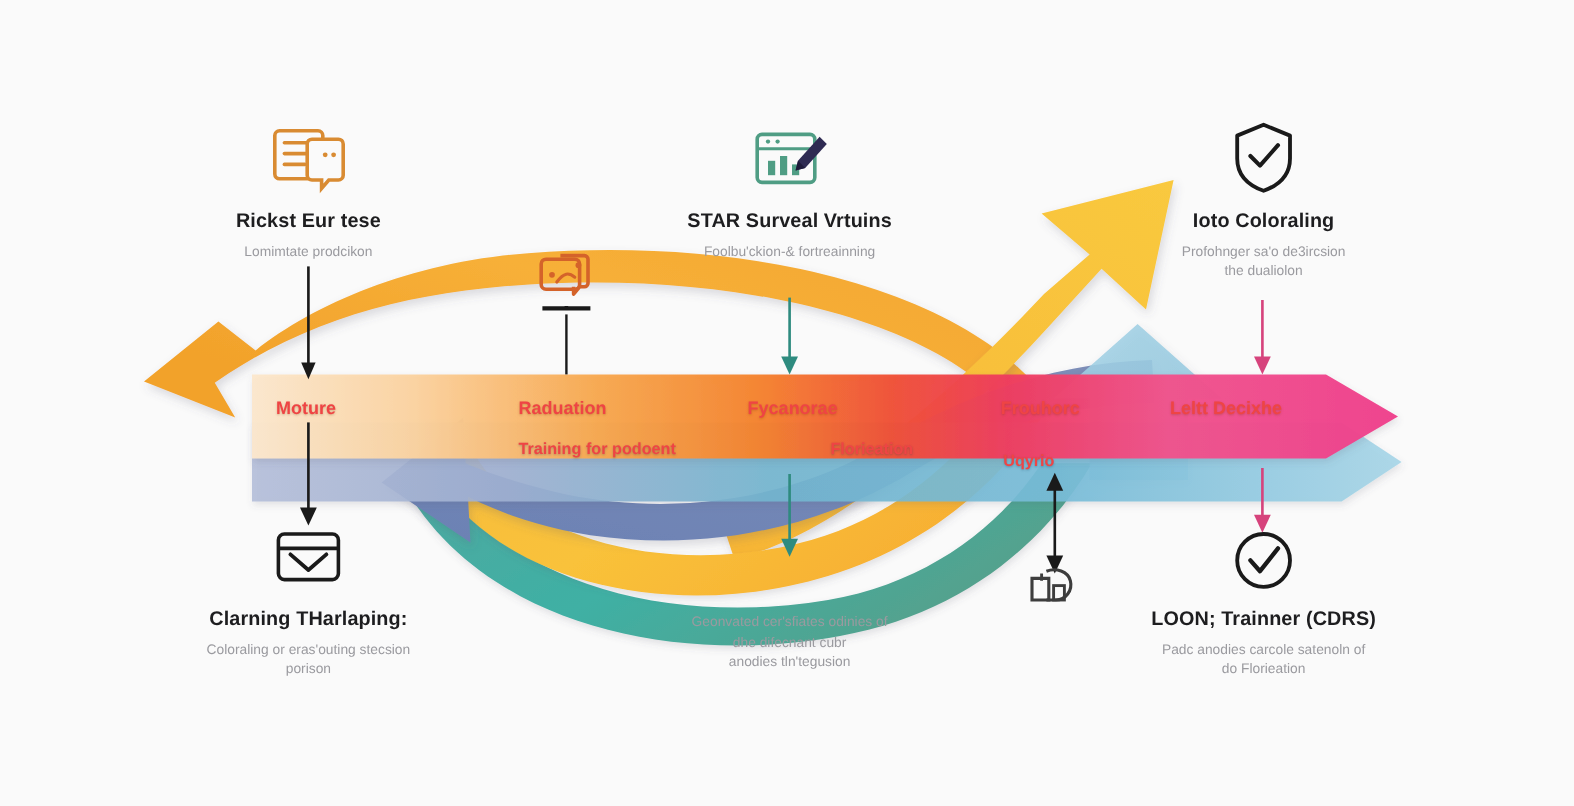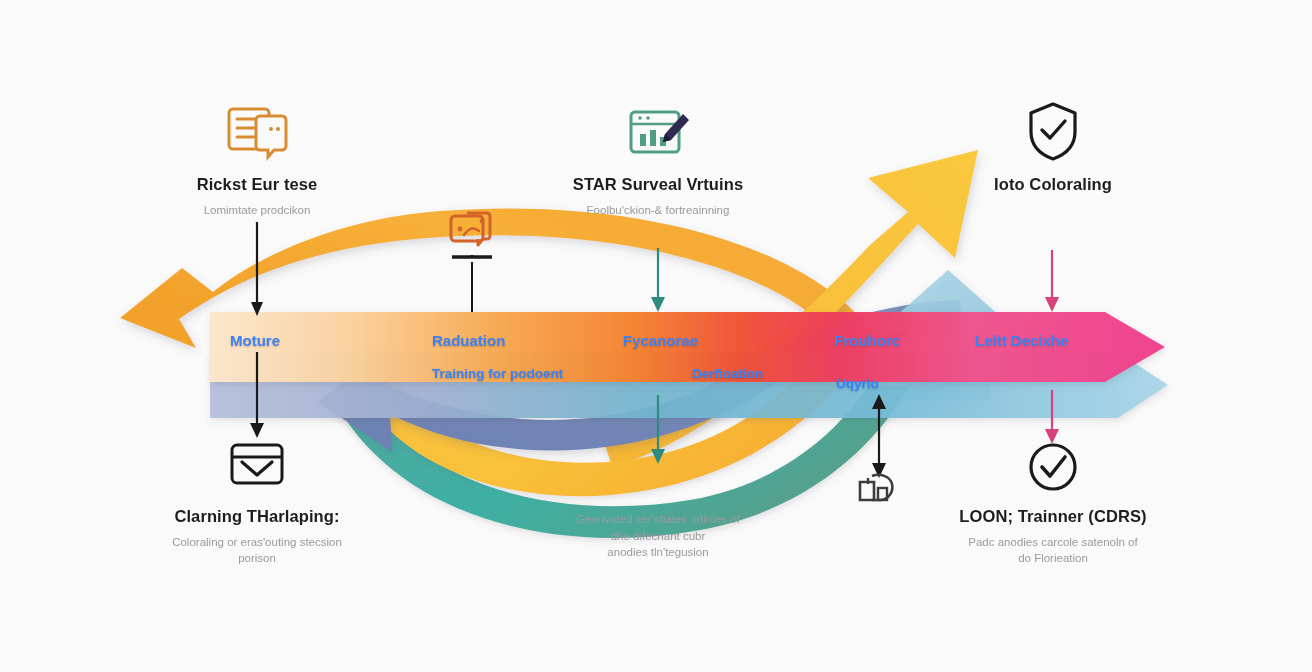--- a/index.html
+++ b/index.html
@@ -32,21 +32,21 @@
     line-height:1.45;
     font-weight:400;
   }
   .node .sub div{white-space:nowrap;}
 
   
   .blabel{
     position:absolute;
     font-weight:bold;
     font-size:15px;
-    color:#3b82f6;
+    color:#ef4444;
     white-space:nowrap;
     text-shadow:0 1px 2px rgba(120,60,0,.32);
     pointer-events:none;
   }
   .blabel.sm{font-size:13.5px;text-shadow:0 1px 2px rgba(0,60,90,.30);}
 
   .icon{position:absolute;}
 </style>
 </head>
 <body>
@@ -281,20 +281,24 @@
 
   <div class="node" style="left:508px;top:175px;width:300px;">
     <div class="ttl">STAR Surveal Vrtuins</div>
     <div class="sub">
       <div>Foolbu'ckion-&amp; fortreainning</div>
     </div>
   </div>
 
   <div class="node" style="left:903px;top:175px;width:300px;">
     <div class="ttl">Ioto Coloraling</div>
+    <div class="sub">
+      <div>Profohnger sa'o de3ircsion</div>
+      <div>the dualiolon</div>
+    </div>
   </div>
 
   <div class="node" style="left:107px;top:507px;width:300px;">
     <div class="ttl">Clarning THarlaping:</div>
     <div class="sub">
       <div>Coloraling or eras'outing stecsion</div>
       <div>porison</div>
     </div>
   </div>
 
@@ -314,16 +318,16 @@
     </div>
   </div>
 
   <div class="blabel" style="left:230px;top:332px;">Moture</div>
   <div class="blabel" style="left:432px;top:332px;">Raduation</div>
   <div class="blabel" style="left:623px;top:332px;">Fycanorae</div>
   <div class="blabel" style="left:834px;top:332px;">Frouhorc</div>
   <div class="blabel" style="left:975px;top:332px;">Leltt Decixhe</div>
 
   <div class="blabel sm" style="left:432px;top:366px;">Training for podoent</div>
-  <div class="blabel sm" style="left:692px;top:366px;">Derfioation</div>
+  <div class="blabel sm" style="left:692px;top:366px;">Florieation</div>
   <div class="blabel sm" style="left:836px;top:376px;">Uqyrio</div>
 
 </div>
 
 </body></html>

